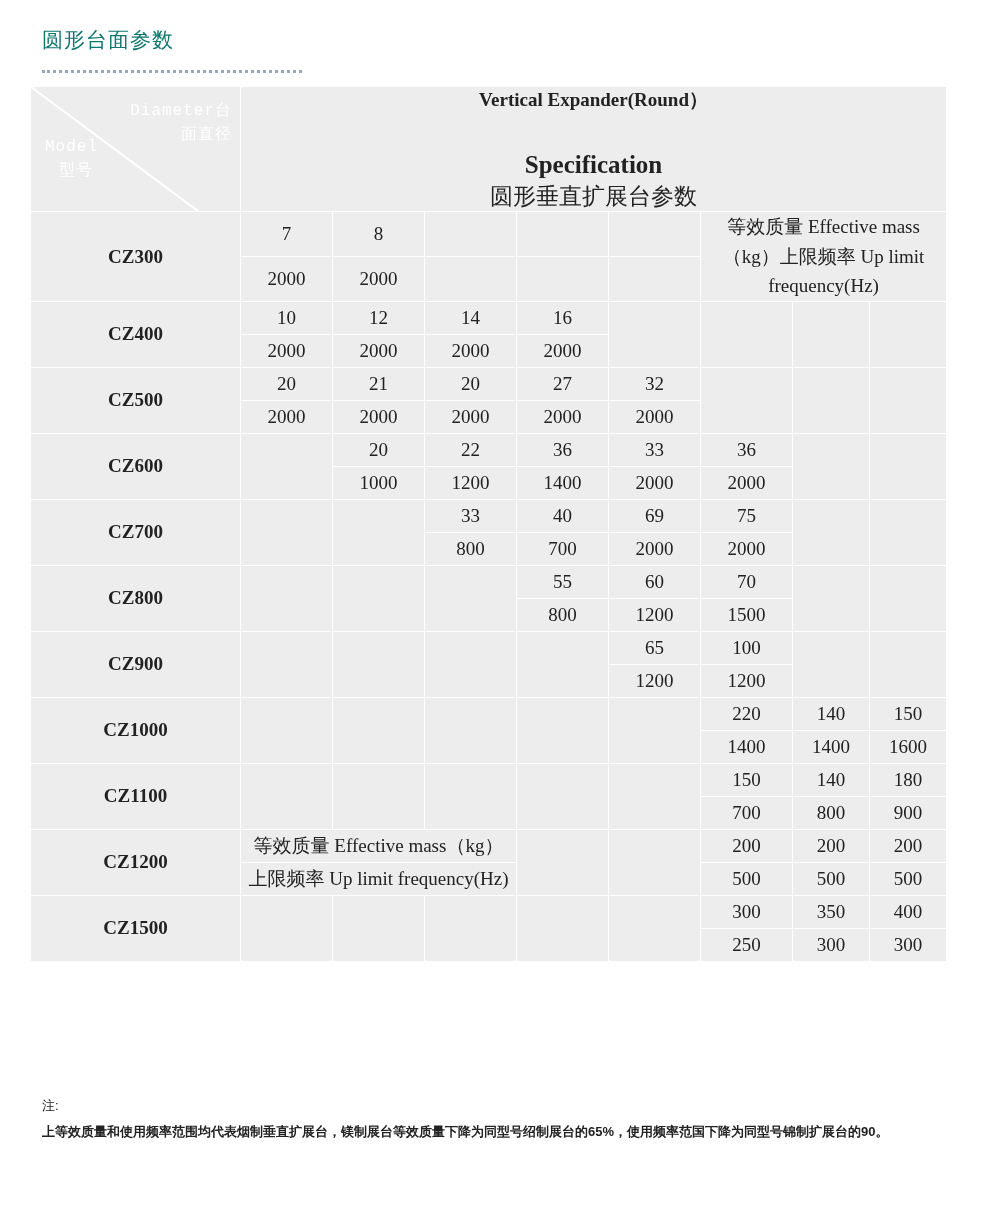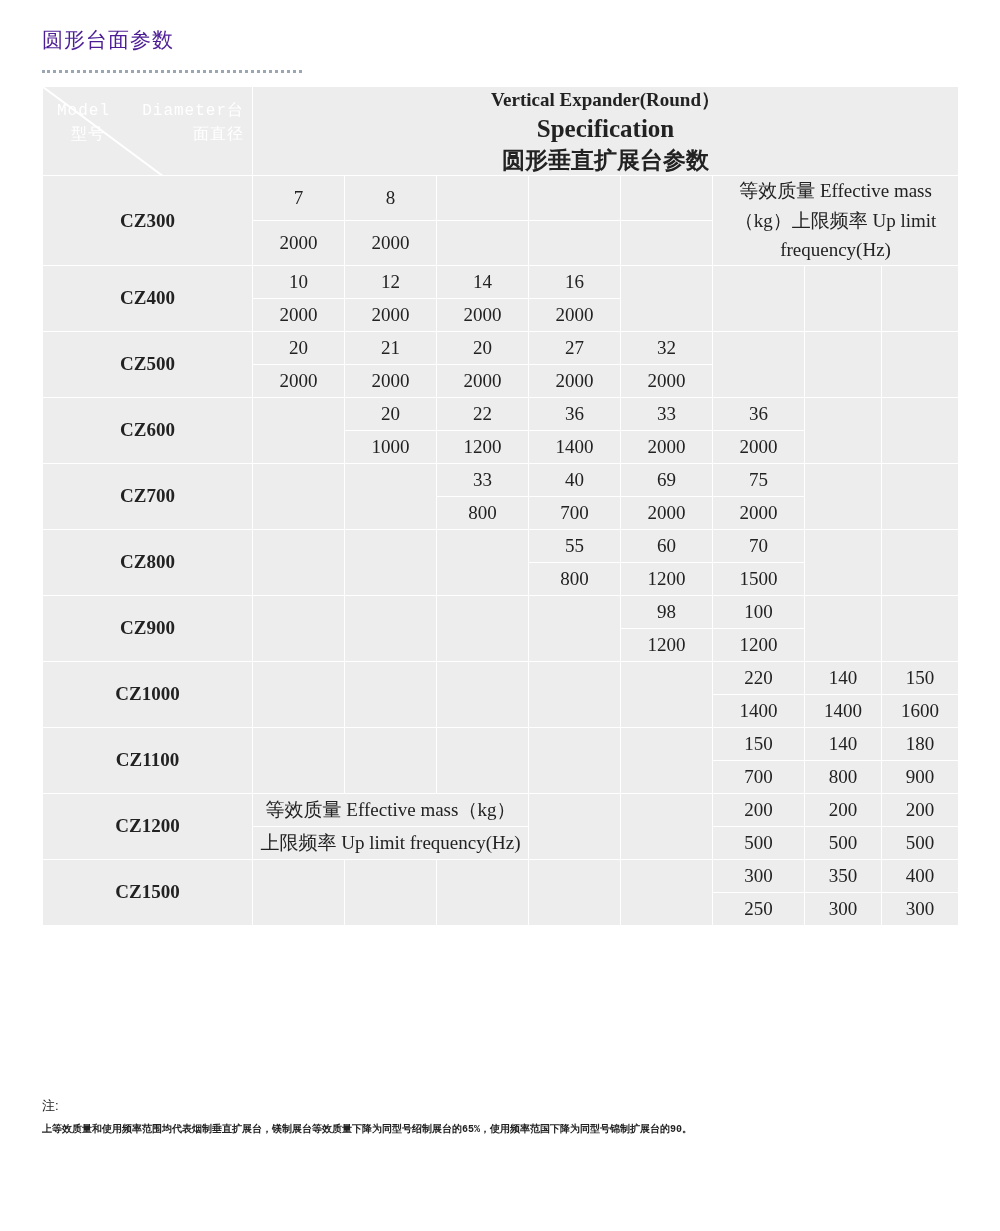--- a/index.html
+++ b/index.html
@@ -8,31 +8,31 @@
     background:#ffffff;
     font-family:"Liberation Sans", sans-serif;
     color:#222;
     overflow:hidden;
   }
   .page{position:relative;width:1000px;height:1231px;}
 
   
   .heading{
     position:absolute;left:42px;top:26px;
-    font-size:21px;color:#4c1d95;
+    font-size:21px;color:#0f766e;
     font-family:"Liberation Sans", sans-serif;
     letter-spacing:1px;
   }
   .dotline{
     position:absolute;left:42px;top:58px;width:260px;height:12px;
     border-bottom:3px dotted #9aa6b2;
   }
 
   
-  .tbl-wrap{position:absolute;left:42px;top:86px;width:916px;}
+  .tbl-wrap{position:absolute;left:30px;top:86px;width:916px;}
   table.spec{
     border-collapse:collapse;
     width:916px;
     table-layout:fixed;
   }
   table.spec td{
     border:1px solid #ffffff;
     background:#ededed;
     text-align:center;
     vertical-align:middle;
@@ -75,22 +75,22 @@
   td.title{
     background:#1b6ec2;
     color:#ffffff;
     font-family:"Liberation Serif", serif;
     font-weight:bold;
     font-size:25px;
     line-height:1.32;
     text-align:center;
     border:1px solid #ffffff;
   }
-  td.title .ln2{font-size:25px;}
-  td.title .cn{font-size:23px;font-family:"Liberation Sans", sans-serif;font-weight:bold;}
+  td.title .ln2{font-size:25px;margin-top:36px;}
+  td.title .cn{font-size:23px;font-family:"Liberation Sans", sans-serif;font-weight:normal;}
 
   td.model{
     background:#1b6ec2;
     color:#ffffff;
     font-weight:bold;
     font-size:20px;
     font-family:"Liberation Serif", serif;
     border:1px solid #ffffff;
   }
   td.note{
@@ -117,21 +117,21 @@
   .r1{height:44px;}
 
   
   .notes{
     position:absolute;left:42px;top:1098px;width:916px;
     font-size:13px;color:#222;
     font-family:"Liberation Sans", sans-serif;
     line-height:1.25;
   }
   .notes .n-title{margin-bottom:10px;}
-  .notes p{margin:0 0 12px 0;font-weight:bold;font-size:10px;font-family:Liberation Mono, monospace;}
+  .notes p{margin:0 0 12px 0;font-weight:bold;font-size:13px;}
 </style>
 </head>
 <body>
 
 <div class="page">
 
   <div class="heading">圆形台面参数</div>
   <div class="dotline"></div>
 
   <div class="tbl-wrap">
@@ -281,21 +281,21 @@
           <td>1200</td>
           <td>1500</td>
         </tr>
 
         <tr>
           <td class="model" rowspan="2">CZ900</td>
           <td class="empty" rowspan="2"></td>
           <td class="empty" rowspan="2"></td>
           <td class="empty" rowspan="2"></td>
           <td class="empty" rowspan="2"></td>
-          <td>98</td>
+          <td>65</td>
           <td>100</td>
           <td class="empty" rowspan="2"></td>
           <td class="empty" rowspan="2"></td>
         </tr>
         <tr>
           <td>1200</td>
           <td>1200</td>
         </tr>
 
         <tr>

